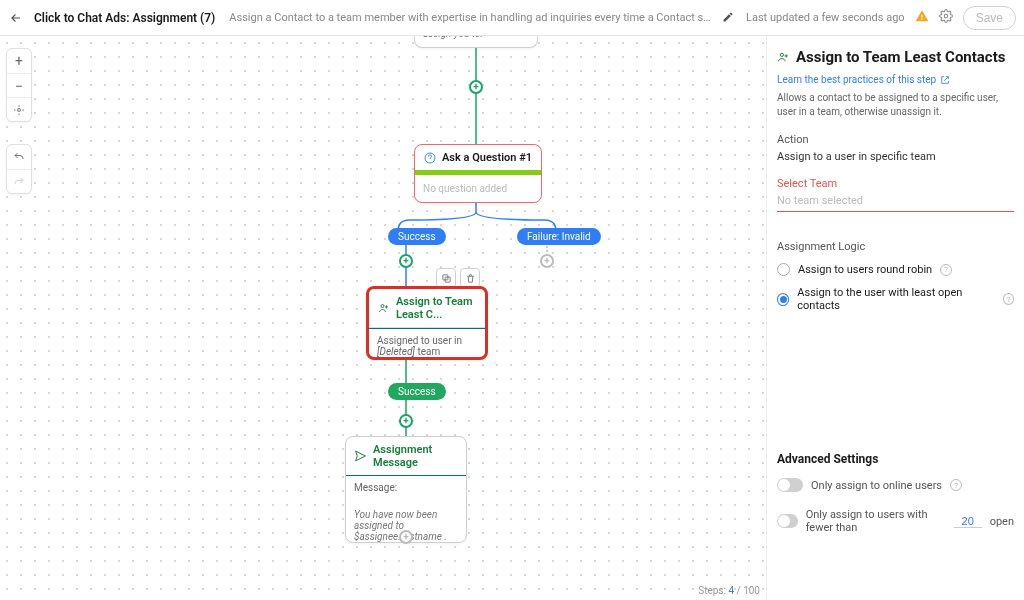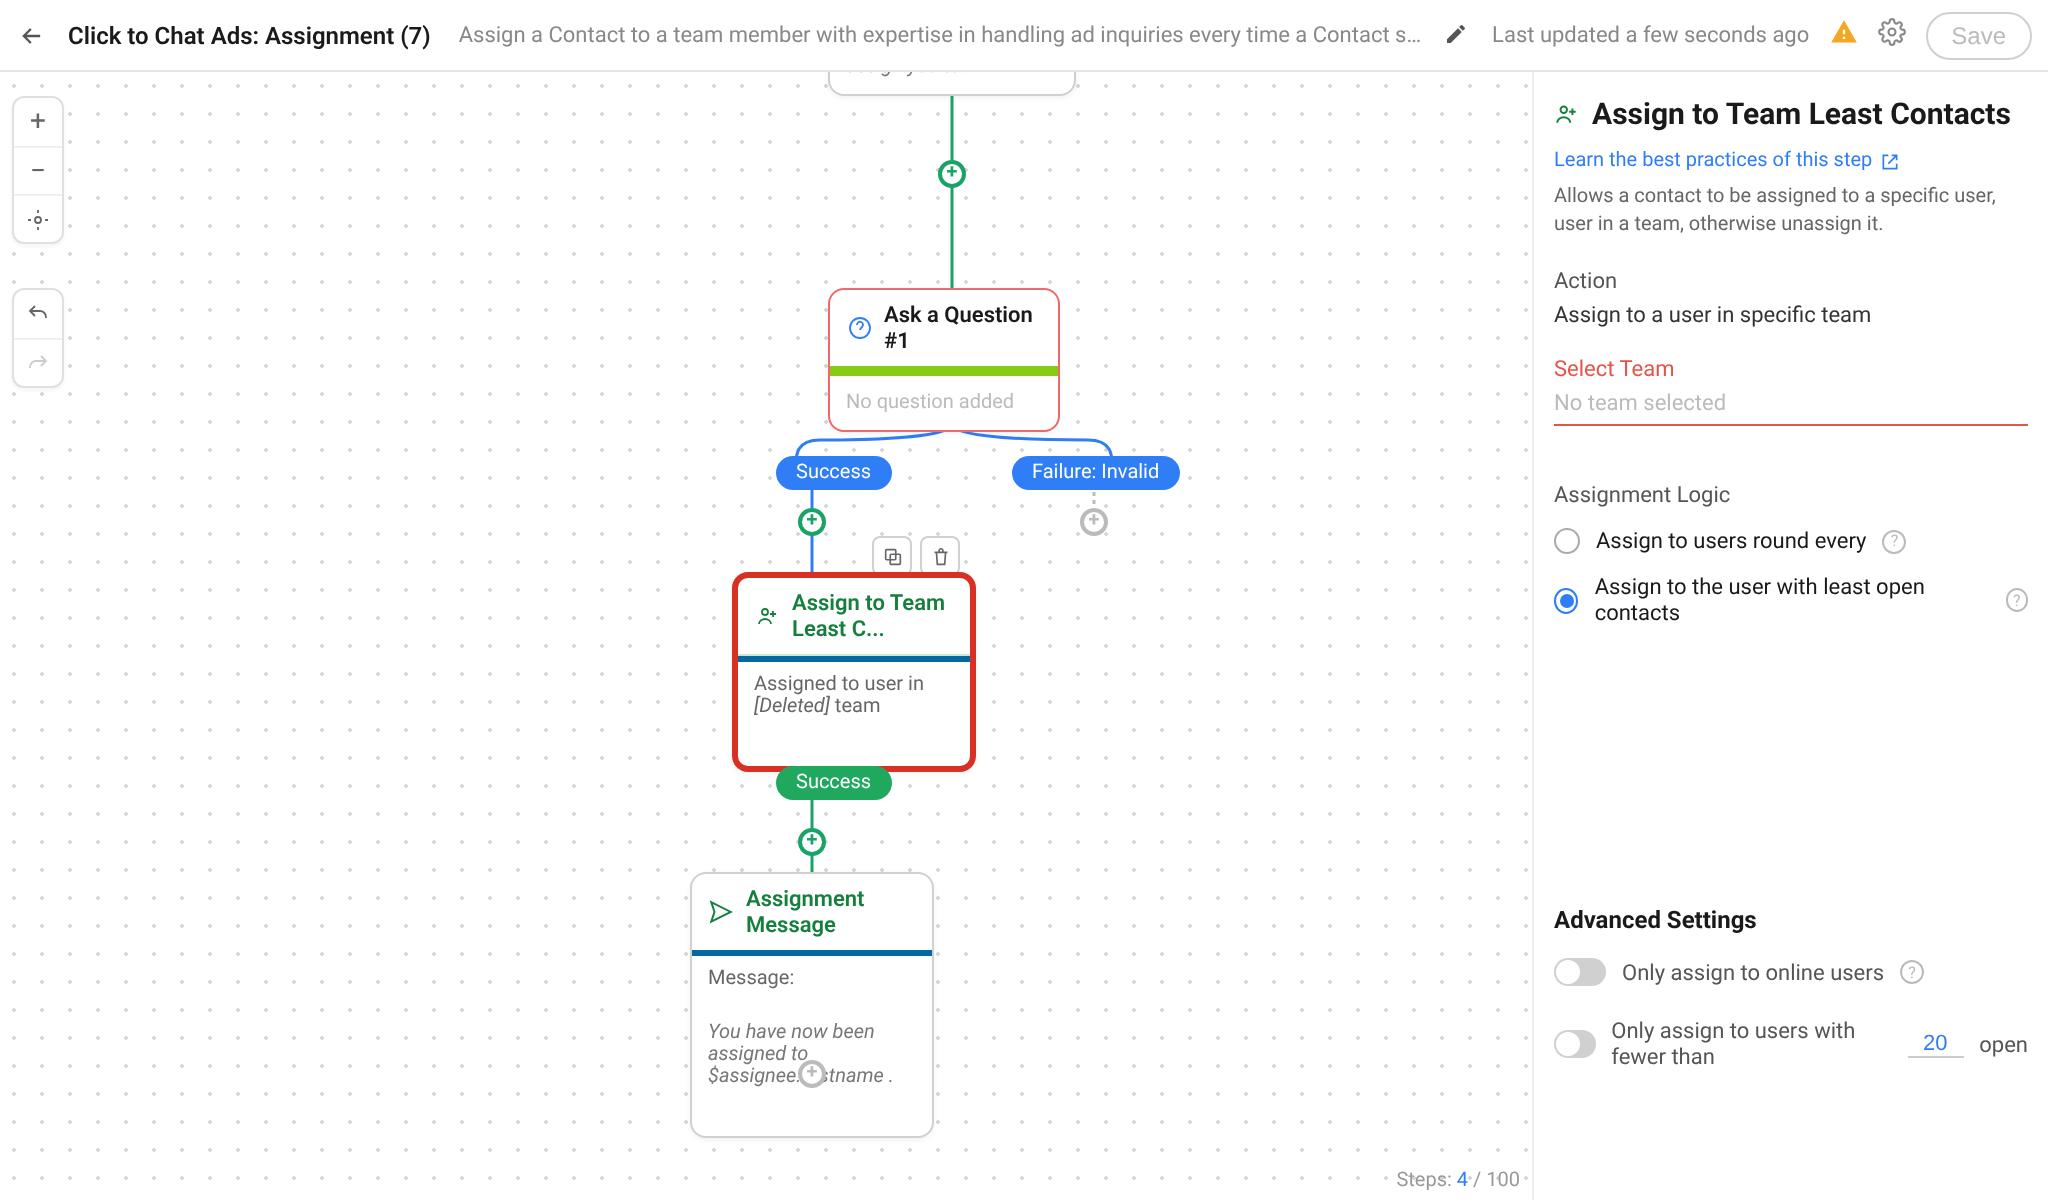--- a/index.html
+++ b/index.html
@@ -26,41 +26,41 @@
   .tool-group { position: absolute; left: 6px; background: #fff; border: 1px solid #e0e0e0; border-radius: 6px; box-shadow: 0 1px 2px rgba(0,0,0,0.05); display: flex; flex-direction: column; align-items: center; }
   .tool-group.a { top: 12px; }
   .tool-group.b { top: 108px; }
   .tool-btn { width: 24px; height: 24px; display: flex; align-items: center; justify-content: center; cursor: pointer; color: #666; font-size:14px;}
   .tool-btn + .tool-btn { border-top: 1px solid #eee; }
 
   
   .canvas { position: absolute; inset: 0; }
   .node { position: absolute; background: #fff; border: 1px solid #d0d0d0; border-radius: 8px; box-shadow: 0 1px 3px rgba(0,0,0,0.06); width: 122px; }
   .node-head { display: flex; align-items: center; gap: 6px; padding: 6px 8px; font-size: 11px; font-weight: 600; }
-  .node-body { padding: 6px 8px 24px 8px; font-size: 10px; color: #666; border-top: 3px solid #0369a1;}
+  .node-body { padding: 6px 8px 0 8px; font-size: 10px; color: #666; border-top: 1px solid #0369a1;}
   .node-body .italic { font-style: italic; }
   .ic { width: 13px; height: 13px; display:inline-flex; align-items:center; justify-content:center; flex-shrink:0;}
 
   
   .node.snippet { left: 414px; top: -12px; width: 124px; padding:4px 8px 8px 8px; font-size:10px; font-style:italic; color:#777; border-top:none; border-top-left-radius:0; border-top-right-radius:0;}
   
-  .node.question { left: 414px; top: 108px; border-color:#ed6a6a; width:116px;}
+  .node.question { left: 414px; top: 108px; border-color:#ed6a6a; width:128px;}
   .node.question .node-body { color:#bbb; padding:8px; font-size:10px; border-top:5px solid #84cc16;}
   
   .node.assign { left: 366px; top: 250px; border: 3px solid #d93025; }
   .node.assign .node-head { color: #15803d; border-bottom:1px solid #c8e9d3;}
   
   .node.msg { left: 345px; top: 400px; }
   .node.msg .node-head { color:#15803d;}
   .node.msg .msg-label { font-size:10px; color:#666; margin-bottom:16px;}
   .node.msg .msg-text { font-size:10px; font-style:italic; color:#777;}
 
   .badge { position:absolute; padding:3px 10px; border-radius:10px; font-size:10px; color:#fff;}
   .badge.success { background:#2f7ef6; left:388px; top:192px;}
-  .badge.failure { background:#2f7ef6; left:506px; top:192px;}
+  .badge.failure { background:#2f7ef6; left:517px; top:192px;}
   .badge.succ2 { background:#20a95e; left:388px; top:347px;}
 
   .plus-circle { position:absolute; width:14px; height:14px; border:2px solid #1aa367; border-radius:50%; background:#fff; display:flex; align-items:center; justify-content:center; color:#1aa367; font-size:10px; font-weight:bold; cursor:pointer; line-height:1;}
   .plus-grey { border-color:#bbb; color:#bbb;}
 
   .control-pair { position:absolute; left:436px; top:232px; display:flex; gap:4px;}
   .mini-btn { width:20px; height:20px; border:1px solid #d0d0d0; border-radius:4px; background:#fff; display:flex; align-items:center; justify-content:center; cursor:pointer; color:#666; font-size:11px;}
 
   
   svg.conns { position:absolute; inset:0; pointer-events:none; }
@@ -259,21 +259,21 @@
 
     <div class="sp-label">Action</div>
     <div class="sp-value">Assign to a user in specific team</div>
 
     <div class="sp-label err">Select Team</div>
     <div class="sp-field-err">No team selected</div>
 
     <div class="sp-label" style="margin-bottom:10px;">Assignment Logic</div>
     <div class="radio-row">
       <span class="radio empty"></span>
-      <span>Assign to users round every</span>
+      <span>Assign to users round robin</span>
       <span class="help-ic">?</span>
     </div>
     <div class="radio-row">
       <span class="radio">
           <span class="dot"></span>
         </span>
       <span>Assign to the user with least open contacts</span>
       <span class="help-ic">?</span>
     </div>
 

